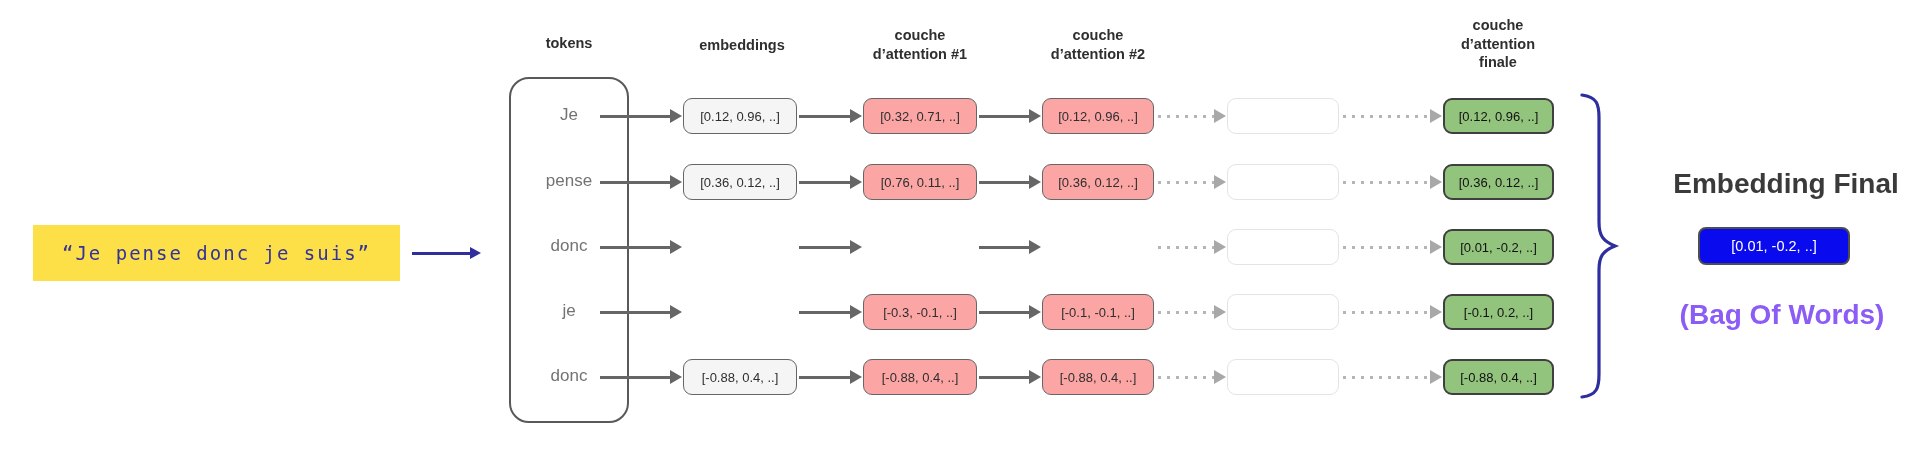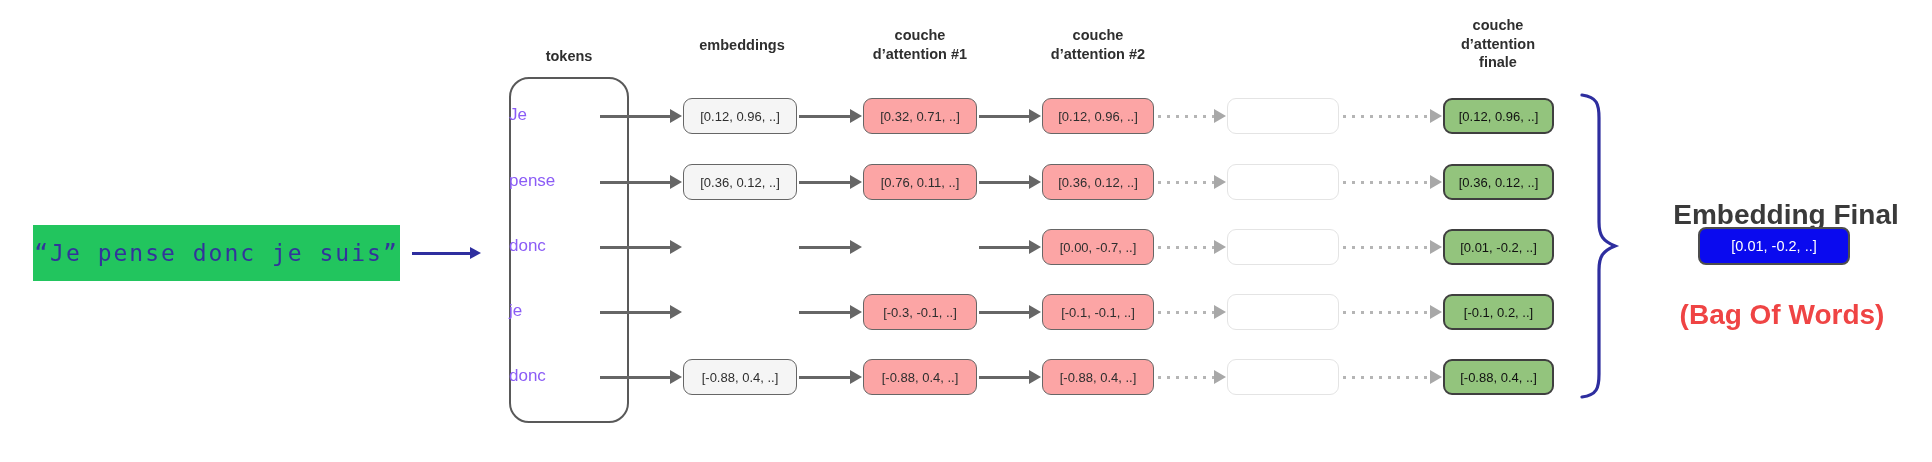--- a/index.html
+++ b/index.html
@@ -7,22 +7,22 @@
     position:relative; width:1932px; height:462px; background:#ffffff;
     font-family:"Liberation Sans", sans-serif; overflow:hidden;
   }
 
   
   .r0 { --y:116px; } .r1 { --y:182px; } .r2 { --y:247px; } .r3 { --y:312px; } .r4 { --y:377px; }
 
   
   .input-box {
     position:absolute; left:33px; top:225px; width:367px; height:56px;
-    background:#22c55e; display:flex; align-items:center; justify-content:center;
-    font-family:"DejaVu Sans Mono", monospace; font-size:23px; letter-spacing:2px;
+    background:#fde047; display:flex; align-items:center; justify-content:center;
+    font-family:"DejaVu Sans Mono", monospace; font-size:19px; letter-spacing:2px;
     color:#33339b; white-space:nowrap;
   }
 
   
   .arrow { position:absolute; height:3px; background:#666666; top:calc(var(--y) - 1.5px); }
   .arrow::after {
     content:""; position:absolute; right:-12px; top:50%; transform:translateY(-50%);
     width:0; height:0; border-left:12px solid #666666;
     border-top:7px solid transparent; border-bottom:7px solid transparent;
   }
@@ -36,34 +36,34 @@
   .a-12  { left:979px; width:50px; }
   .a-2e  { left:1158px; width:56px; }
   .a-ef  { left:1343px; width:87px; }
   .a-in  { left:412px; width:58px; }
 
   
   .col-header {
     position:absolute; text-align:center; font-weight:700; font-size:14.5px;
     color:#2f2f2f; white-space:pre-line; line-height:1.28;
   }
-  .h-tokens { left:509px; width:120px; top:34px;margin-top:13px; }
+  .h-tokens { left:509px; width:120px; top:34px; }
   .h-emb    { left:678px; width:128px; top:36px; }
   .h-att1   { left:838px; width:164px; top:26px; }
   .h-att2   { left:1020px; width:156px; top:26px; }
   .h-fin    { left:1420px; width:156px; top:16px; }
 
   
   .tokens-container {
     position:absolute; left:509px; top:77px; width:120px; height:346px;
     background:#ffffff; border:2px solid #595959; border-radius:20px; box-sizing:border-box;
   }
   .token-label {
     position:absolute; left:509px; width:120px; top:calc(var(--y) - 11px);
-    font-size:17px; color:#8b5cf6;
+    text-align:center; font-size:17px; color:#737373;
   }
 
   
   .vbox {
     position:absolute; height:36px; top:calc(var(--y) - 18px);
     display:flex; align-items:center; justify-content:center;
     border-radius:9px; font-size:13px; color:#2e2e2e; box-sizing:border-box; white-space:nowrap;
   }
   .c-emb   { left:683px;  width:114px; }
   .c-att1  { left:863px;  width:114px; }
@@ -72,31 +72,31 @@
   .c-final { left:1443px; width:111px; }
   .emb   { background:#f5f5f5; border:1.5px solid #666666; }
   .att   { background:#fca5a5; border:1.5px solid #666666; }
   .empty { background:#ffffff; border:1.5px solid #e4e4e4; }
   .final { background:#93c47d; border:2px solid #3f3f3f; color:#111111; }
 
   
   .brace { position:absolute; left:1572px; top:90px; }
   .output-title {
     position:absolute; left:1640px; top:168px; width:292px; text-align:center;
-    font-size:28px; font-weight:700; color:#3a3a3a; white-space:nowrap;margin-top:31px;
+    font-size:28px; font-weight:700; color:#3a3a3a; white-space:nowrap;
   }
   .output-vector {
     position:absolute; left:1698px; top:227px; width:152px; height:38px;
     background:#0a0aef; border:2px solid #4d4d4d; border-radius:8px; box-sizing:border-box;
     display:flex; align-items:center; justify-content:center;
     color:#ffffff; font-size:14.5px; white-space:nowrap;
   }
   .output-subtitle {
     position:absolute; left:1632px; top:299px; width:300px; text-align:center;
-    font-size:28px; font-weight:700; color:#ef4444; white-space:nowrap;
+    font-size:28px; font-weight:700; color:#8b5cf6; white-space:nowrap;
   }
 </style>
 </head>
 <body>
 
 <div class="canvas">
 
   <div class="input-box">
     <span>“Je pense donc je suis”</span>
   </div>
@@ -135,21 +135,20 @@
   <div class="vbox att c-att2 r1">[0.36, 0.12, ..]</div>
   <div class="arrow dotted a-2e r1"></div>
   <div class="vbox empty c-empty r1"></div>
   <div class="arrow dotted a-ef r1"></div>
   <div class="vbox final c-final r1">[0.36, 0.12, ..]</div>
 
   <div class="token-label r2">donc</div>
   <div class="arrow a-tok r2"></div>
   <div class="arrow a-e1 r2"></div>
   <div class="arrow a-12 r2"></div>
-  <div class="vbox att c-att2 r2">[0.00, -0.7, ..]</div>
   <div class="arrow dotted a-2e r2"></div>
   <div class="vbox empty c-empty r2"></div>
   <div class="arrow dotted a-ef r2"></div>
   <div class="vbox final c-final r2">[0.01, -0.2, ..]</div>
 
   <div class="token-label r3">je</div>
   <div class="arrow a-tok r3"></div>
   <div class="arrow a-e1 r3"></div>
   <div class="vbox att c-att1 r3">[-0.3, -0.1, ..]</div>
   <div class="arrow a-12 r3"></div>

